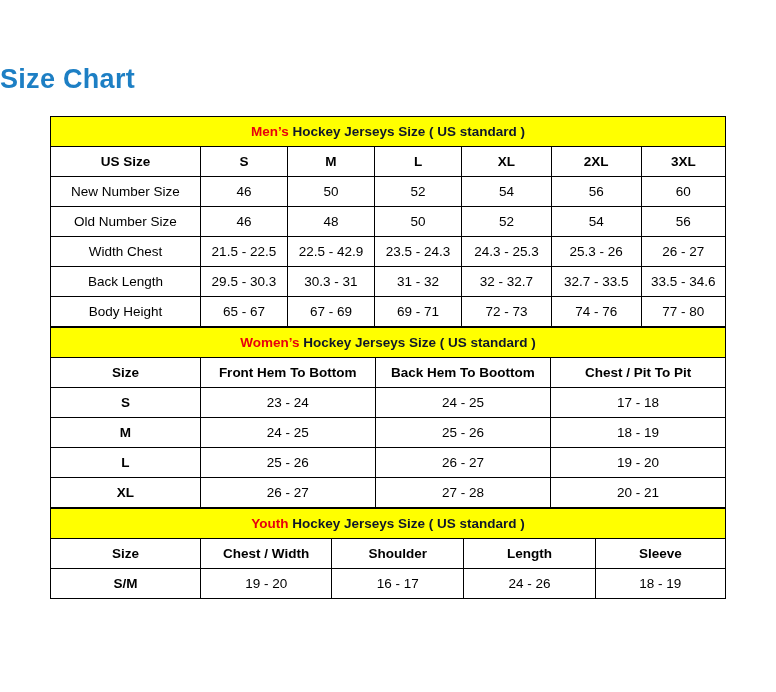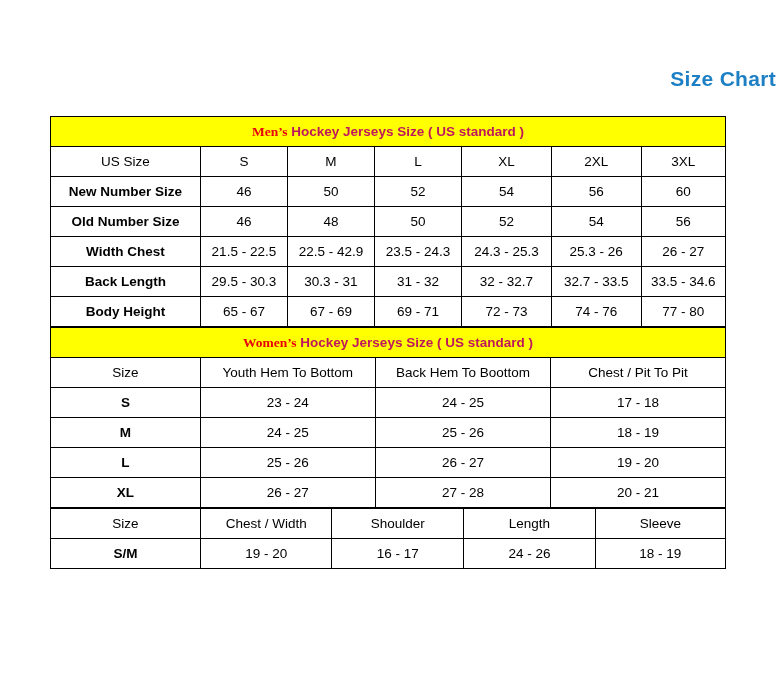--- a/index.html
+++ b/index.html
@@ -14,23 +14,23 @@
     color: #000000;
     overflow: hidden;
   }
   .page {
     width: 776px;
     height: 692px;
     position: relative;
     box-sizing: border-box;
   }
   .title {
-    text-align: right;
+    text-align: left;
     color: #1d7fc4;
-    font-size: 21px;
+    font-size: 27px;
     font-weight: bold;
     letter-spacing: 0.3px;
     padding-top: 62px;
     padding-bottom: 0;
     line-height: 34px;
   }
   .chart-wrap {
     width: 676px;
     margin: 20px auto 0 auto;
   }
@@ -50,33 +50,32 @@
   }
   td.band {
     background: #ffff00;
     font-size: 14.5px;
     height: 30px;
     font-weight: normal;
   }
   td.band .band-accent {
     color: #e8000d;
     font-weight: bold;
-    font-family: Liberation Serif, serif;
   }
   td.band .band-rest {
-    color: #be185d;
+    color: #0f172a;
     font-weight: bold;
     text-align: center;
   }
   td.hdr {
+    font-weight: bold;
+    font-size: 13.5px;
+  }
+  td.rowlabel {
     font-weight: normal;
-    font-size: 13.5px;
-  }
-  td.rowlabel {
-    font-weight: bold;
     margin-top: 44px;
   }
   td.rowlabel-bold {
     font-weight: bold;
   }
 </style>
 </head>
 <body>
 
 <div class="page">
@@ -162,21 +161,21 @@
         <col style="width:25.9%">
         <col style="width:26.0%">
         <col style="width:25.9%">
       </colgroup>
       <tbody>
         <tr>
           <td class="band" colspan="4"><span class="band-accent">Women’s</span><span class="band-rest"> Hockey Jerseys Size ( US standard )</span></td>
         </tr>
         <tr>
           <td class="hdr">Size</td>
-          <td class="hdr">Youth Hem To Bottom</td>
+          <td class="hdr">Front Hem To Bottom</td>
           <td class="hdr">Back Hem To Boottom</td>
           <td class="hdr">Chest / Pit To Pit</td>
         </tr>
         <tr>
           <td class="rowlabel-bold">S</td>
           <td>23 - 24</td>
           <td>24 - 25</td>
           <td>17 - 18</td>
         </tr>
         <tr>
@@ -203,20 +202,23 @@
     <table class="size-table">
       <colgroup>
         <col style="width:22.2%">
         <col style="width:19.5%">
         <col style="width:19.5%">
         <col style="width:19.5%">
         <col style="width:19.3%">
       </colgroup>
       <tbody>
         <tr>
+          <td class="band" colspan="5"><span class="band-accent">Youth</span><span class="band-rest"> Hockey Jerseys Size ( US standard )</span></td>
+        </tr>
+        <tr>
           <td class="hdr">Size</td>
           <td class="hdr">Chest / Width</td>
           <td class="hdr">Shoulder</td>
           <td class="hdr">Length</td>
           <td class="hdr">Sleeve</td>
         </tr>
         <tr>
           <td class="rowlabel-bold">S/M</td>
           <td>19 - 20</td>
           <td>16 - 17</td>

